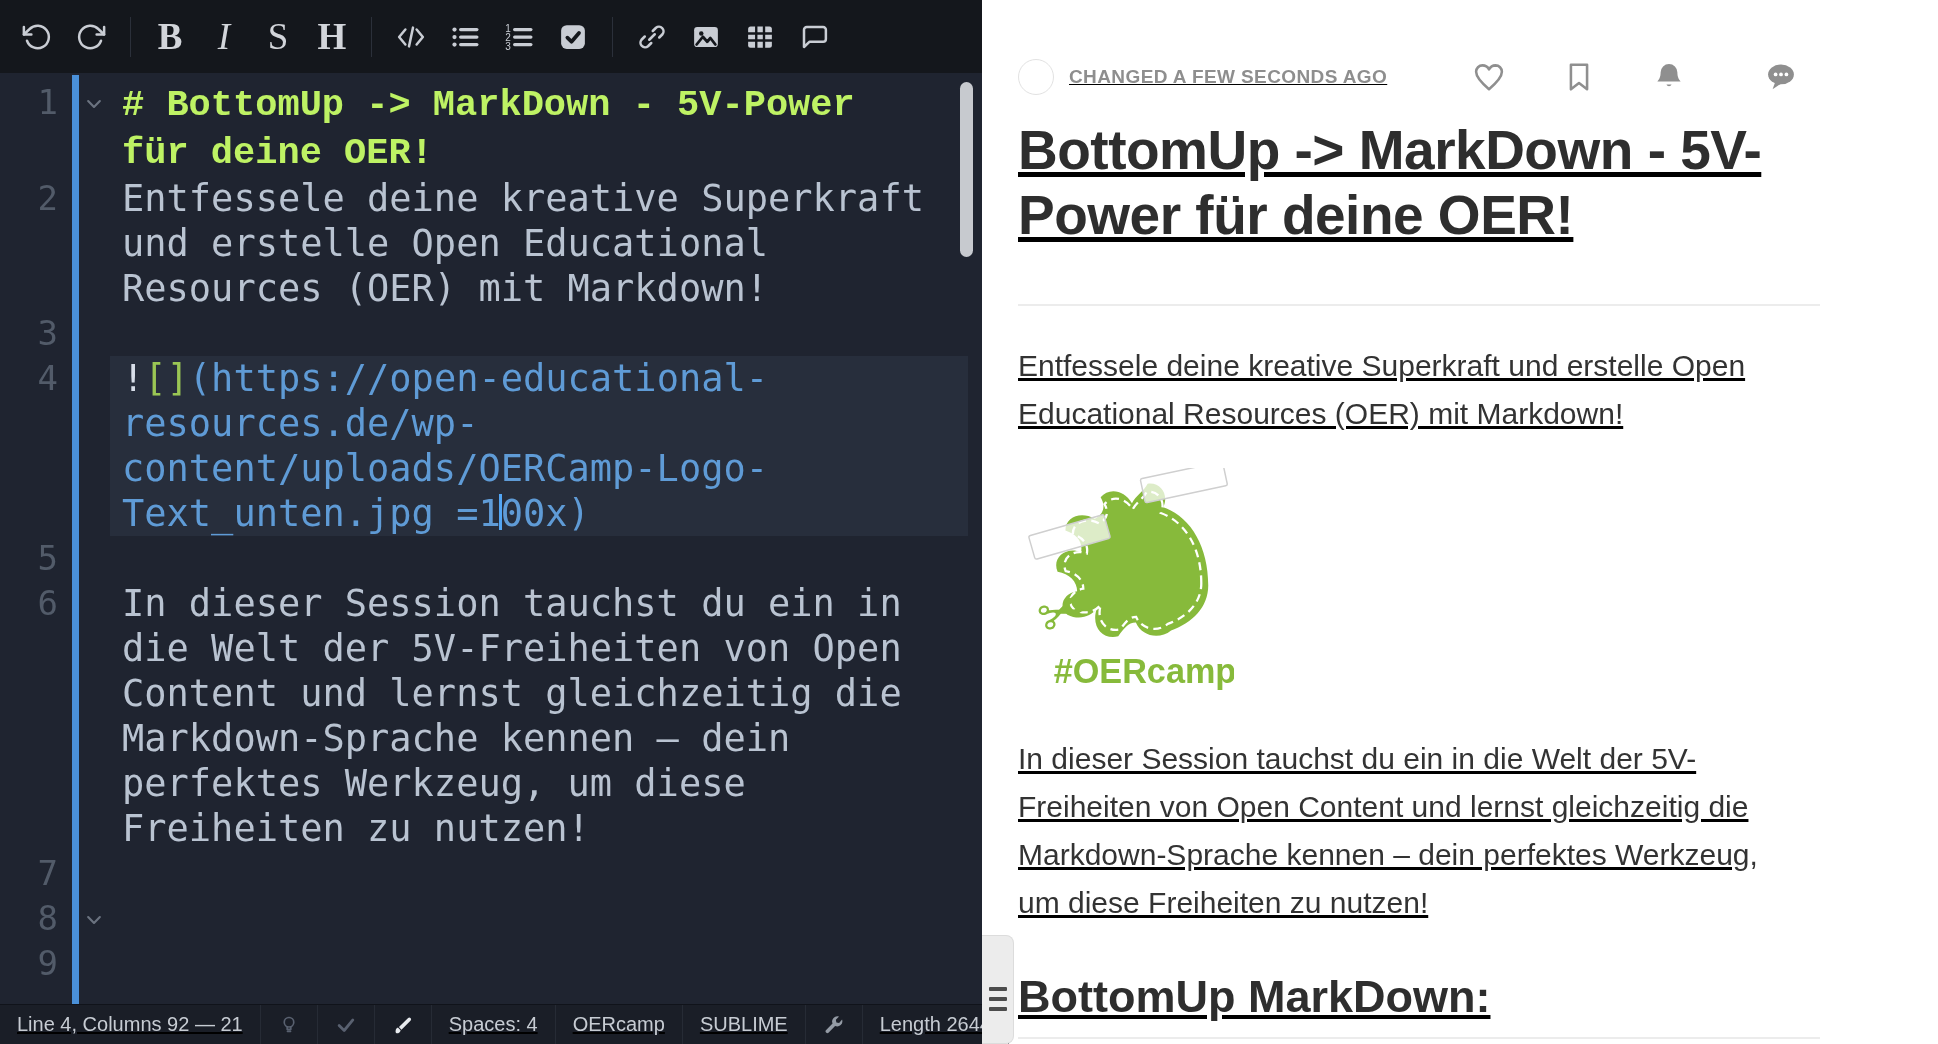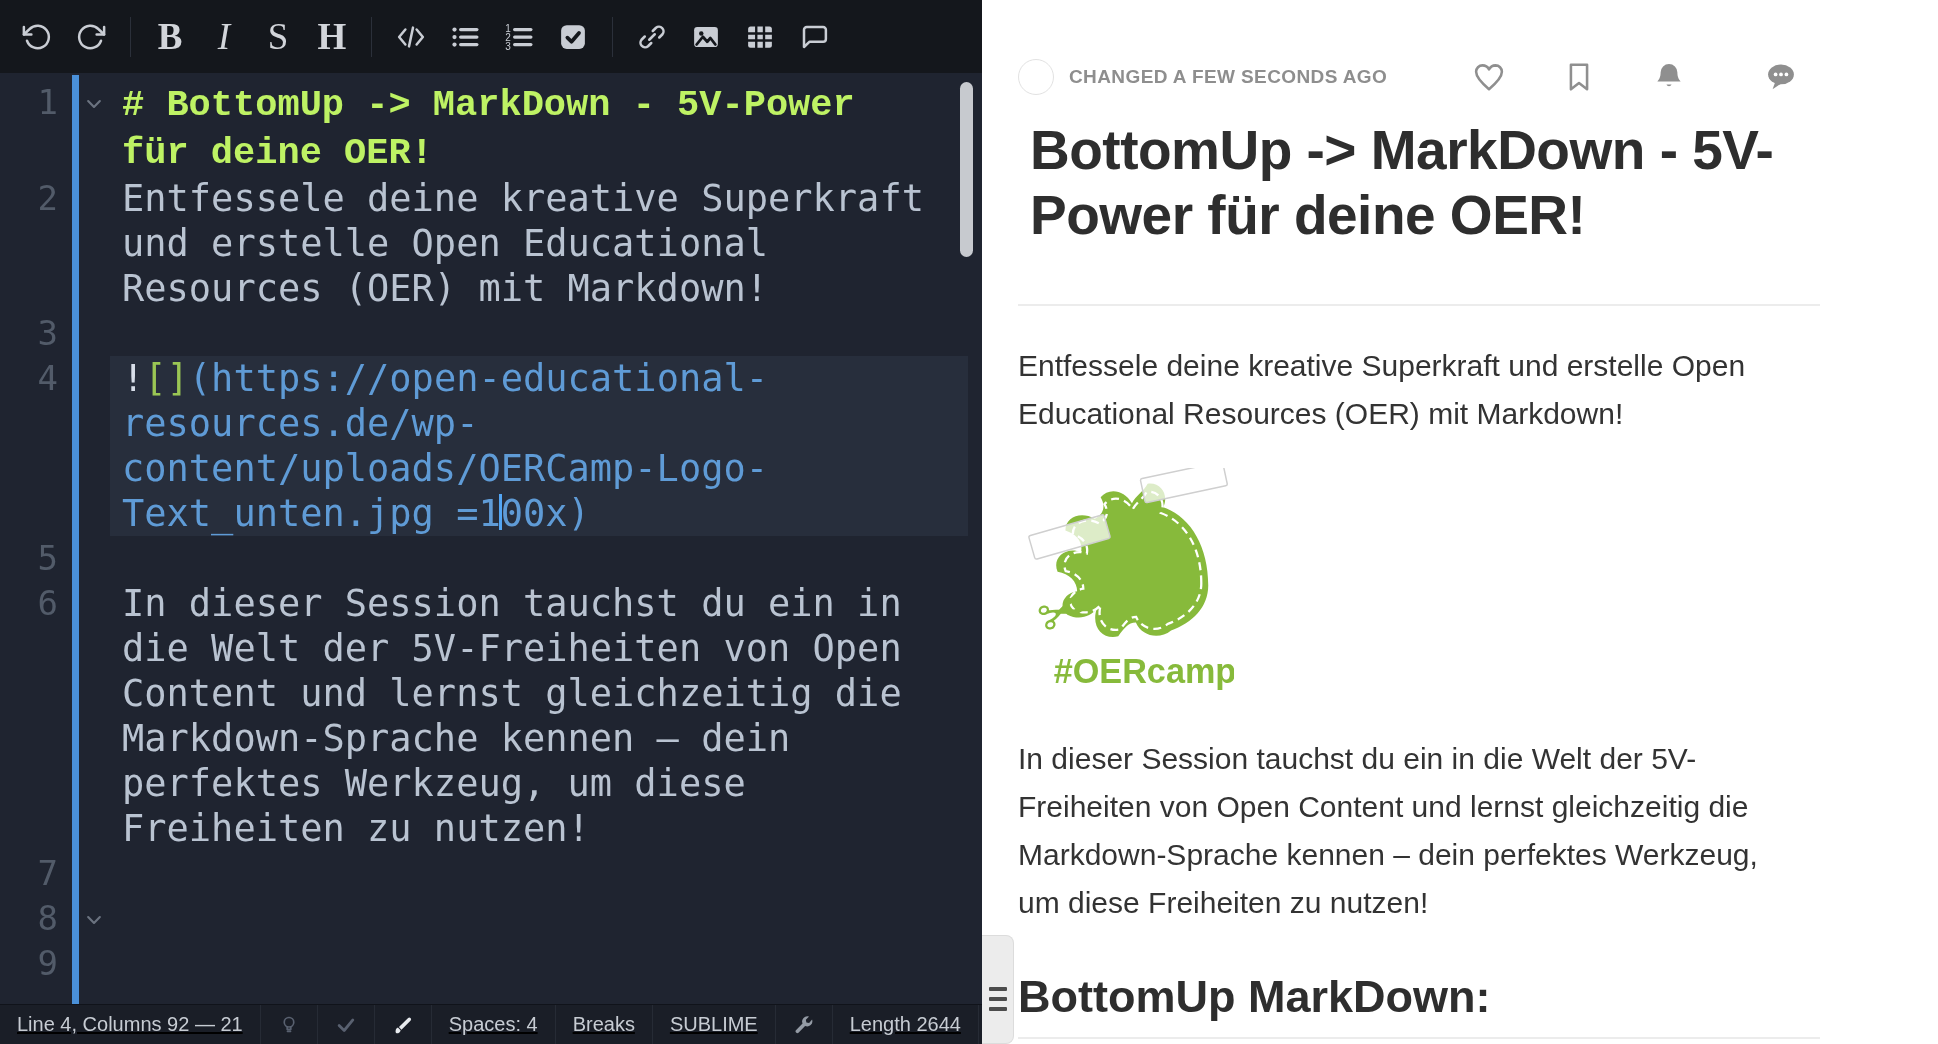--- a/index.html
+++ b/index.html
@@ -47,37 +47,37 @@
     display:flex;align-items:stretch;border-top:1px solid #10131a;box-sizing:border-box;z-index:4;text-decoration:underline;}
   .sb-cell{display:flex;align-items:center;padding:0 17px;border-right:1px solid #262b35;
     color:#c7ccd3;font-size:20px;white-space:nowrap;}
   .sb-cell svg{width:22px;height:22px;}
   .sb-dim{color:#596170;}
   .sb-bright{color:#e8ebef;}
   .sb-mid{color:#949ba5;}
 
   
   .preview-pane{position:absolute;left:982px;top:0;width:956px;height:1044px;background:#fff;}
-  .preview-inner{padding:58px 118px 0 36px;}
+  .preview-inner{padding:58px 118px 0 36px;text-decoration:underline;}
   .pv-header{display:flex;align-items:center;height:38px;}
   .avatar{width:36px;height:36px;border-radius:50%;flex:0 0 36px;border:1px solid #e2e2e2;box-sizing:border-box;
     background:
       radial-gradient(circle at 50% 26%, #6d5b4e 0 17%, rgba(0,0,0,0) 18%),
       radial-gradient(circle at 50% 48%, #cba械 0, #cba286 26%, rgba(0,0,0,0) 27%),
       radial-gradient(circle at 50% 100%, #e7ebee 0 42%, rgba(0,0,0,0) 43%),
       linear-gradient(#e9ede9,#cfd6d2);}
   .pv-time{margin-left:15px;font-size:19px;font-weight:bold;color:#8e8e8e;letter-spacing:.4px;}
   .pv-actions{margin-left:auto;display:flex;align-items:center;gap:56px;}
   .pv-actions .act{background:none;border:none;padding:0;cursor:pointer;color:#8f8f8f;
     display:flex;align-items:center;justify-content:center;}
   .pv-actions svg{width:34px;height:34px;}
   .chat-btn{width:78px;height:66px;border:2px solid #d8d8d8;border-radius:10px;background:#fff;}
   .chat-btn svg{width:36px;height:36px;}
 
-  .doc h1{margin:22px 12px 0;font-size:55px;line-height:65px;color:#2e2e2e;letter-spacing:-.5px;max-width:784px;}
+  .doc h1{margin:22px 0 0;font-size:55px;line-height:65px;color:#2e2e2e;letter-spacing:-.5px;max-width:784px;}
   .doc hr{border:none;border-top:2px solid #ececec;margin:56px 0 0;}
   .doc p{margin:36px 0 0;font-size:30px;line-height:48px;color:#333;max-width:780px;}
   .doc .p2{margin-top:38px;}
   .doc h2{margin:44px 0 0;font-size:45px;line-height:52px;color:#2e2e2e;}
   .doc .hr2{margin-top:14px;}
 
   .logo-box{margin:30px 0 0 6px;width:210px;height:225px;}
 
   
   .split-handle{position:absolute;left:0;top:935px;width:32px;height:109px;background:#ececec;
@@ -280,21 +280,21 @@
             <path d="M4.5 12.5 10 18 19.5 6.5" stroke-width="3"></path>
           </svg>
         </div>
         <div class="sb-cell sb-bright">
           <svg viewBox="0 0 24 24" fill="none" stroke="currentColor" stroke-width="2" stroke-linecap="round" stroke-linejoin="round">
             <path d="M5 21c2.6 0 4.1-1.2 4.4-3.4L6.4 14.7C4.5 15.4 3.9 17 3.9 19.2 3.9 20.1 4.4 21 5 21z" fill="currentColor" stroke="none"></path>
             <path d="M7.6 14.3 17.6 4.3a2 2 0 0 1 2.8 2.8L10.3 17.2z" fill="currentColor" stroke="none"></path>
           </svg>
         </div>
         <div class="sb-cell">Spaces: 4</div>
-        <div class="sb-cell">Breaks</div>
+        <div class="sb-cell">OERcamp</div>
         <div class="sb-cell">SUBLIME</div>
         <div class="sb-cell sb-mid">
           <svg viewBox="0 0 24 24" fill="none" stroke="currentColor" stroke-width="2" stroke-linecap="round" stroke-linejoin="round">
             <path d="M20.8 6.1a5.7 5.7 0 0 1-7.6 7.1L6 20.4a2 2 0 0 1-2.8-2.8l7.2-7.2a5.7 5.7 0 0 1 7.1-7.6L14 6.3l0.6 3 3 0.6z" fill="currentColor" stroke="none"></path>
           </svg>
         </div>
         <div class="sb-cell">Length 2644</div>
       </div>
   </div>
 

